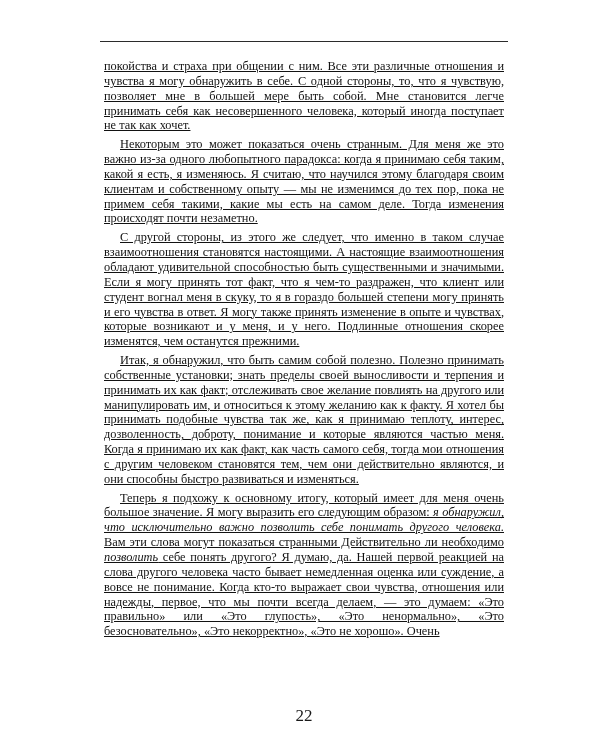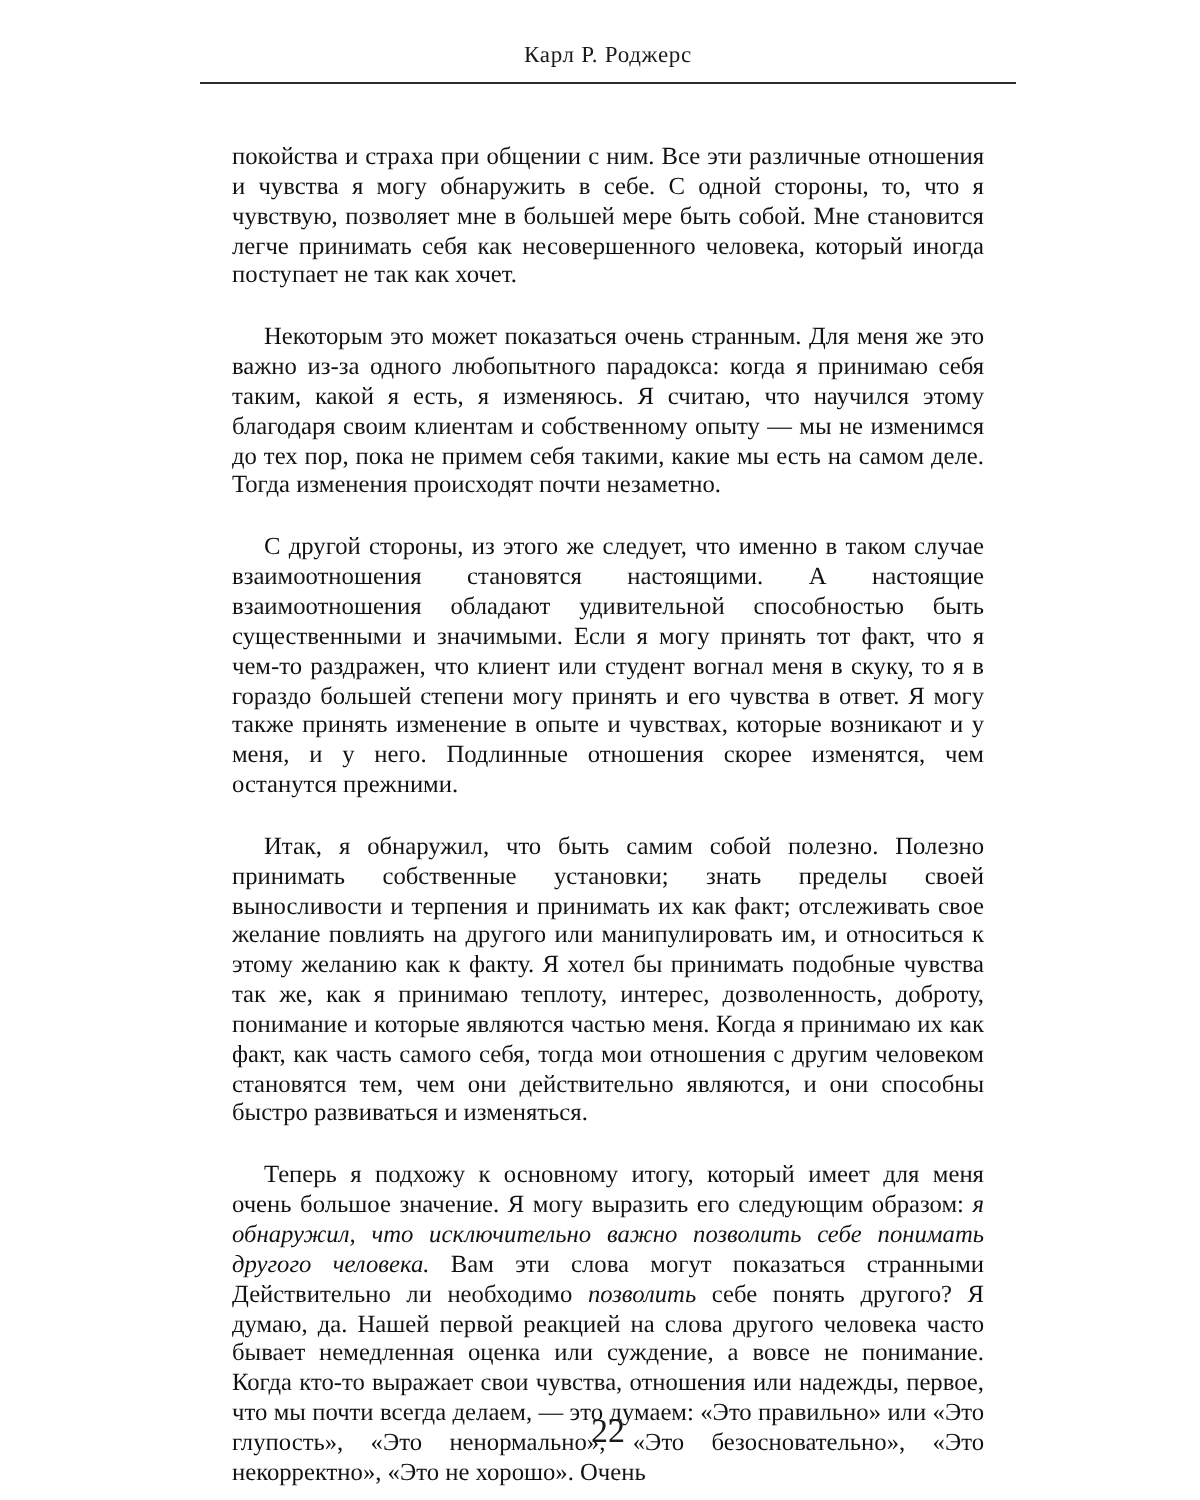--- a/index.html
+++ b/index.html
@@ -44,23 +44,24 @@
     left: 100px;
     width: 408px;
     font-size: 12.35px;
     line-height: 14.85px;
     text-align: justify;
     text-justify: inter-word;
     color: #121212;
     -webkit-font-smoothing: antialiased;
   }
   .text-block p {
-    margin: 16px;
+    margin: 4px;
     text-indent: 16px;
     hyphens: manual;
+    text-decoration: underline;
   }
   .text-block p.first {
     text-indent: 0;
   }
   .text-block i {
     font-style: italic;
   }
   .folio {
     position: absolute;
     top: 706px;
@@ -69,21 +70,20 @@
     text-align: center;
     font-size: 17px;
     color: #1a1a1a;
   }
 </style>
 </head>
 <body>
 
 <div class="page">
 
-  <div class="running-head">Карл Р. Роджерс</div>
 
   <div class="head-rule"></div>
 
   <div class="text-block" id="body-text">
       <p class="first"><span>покойства и страха при общении с ним. Все эти различные отношения и чувства я могу обнаружить в себе. С одной стороны, то, что я чувствую, позволяет мне в большей мере быть собой. Мне становится легче принимать себя как несовершенного человека, который иногда поступает не так как хочет.</span></p>
       <p><span>Некоторым это может показаться очень странным. Для меня же это важно из-за одного любопытного парадокса: когда я принимаю себя таким, какой я есть, я изменяюсь. Я считаю, что научился этому благодаря своим клиентам и собственному опыту — мы не изменимся до тех пор, пока не примем себя такими, какие мы есть на самом деле. Тогда изменения происходят почти незаметно.</span></p>
       <p><span>С другой стороны, из этого же следует, что именно в таком случае взаимоотношения становятся настоящими. А настоящие взаимоотношения обладают удивительной способностью быть существенными и значимыми. Если я могу принять тот факт, что я чем-то раздражен, что клиент или студент вогнал меня в скуку, то я в гораздо большей степени могу принять и его чувства в ответ. Я могу также принять изменение в опыте и чувствах, которые возникают и у меня, и у него. Подлинные отношения скорее изменятся, чем останутся прежними.</span></p>
       <p><span>Итак, я обнаружил, что быть самим собой полезно. Полезно принимать собственные установки; знать пределы своей выносливости и терпения и принимать их как факт; отслеживать свое желание повлиять на другого или манипулировать им, и относиться к этому желанию как к факту. Я хотел бы принимать подобные чувства так же, как я принимаю теплоту, интерес, дозволенность, доброту, понимание и которые являются частью меня. Когда я принимаю их как факт, как часть самого себя, тогда мои отношения с другим человеком становятся тем, чем они действительно являются, и они способны быстро развиваться и изменяться.</span></p>
       <p><span>Теперь я подхожу к основному итогу, который имеет для меня очень большое значение. Я могу выразить его следующим образом: </span><i>я обнаружил, что исключительно важно позволить себе понимать другого человека.</i><span> Вам эти слова могут показаться странными Действительно ли необходимо </span><i>позволить</i><span> себе понять другого? Я думаю, да. Нашей первой реакцией на слова другого человека часто бывает немедленная оценка или суждение, а вовсе не понимание. Когда кто-то выражает свои чувства, отношения или надежды, первое, что мы почти всегда делаем, — это думаем: «Это правильно» или «Это глупость», «Это ненормально», «Это безосновательно», «Это некорректно», «Это не хорошо». Очень</span></p>
     </div>

